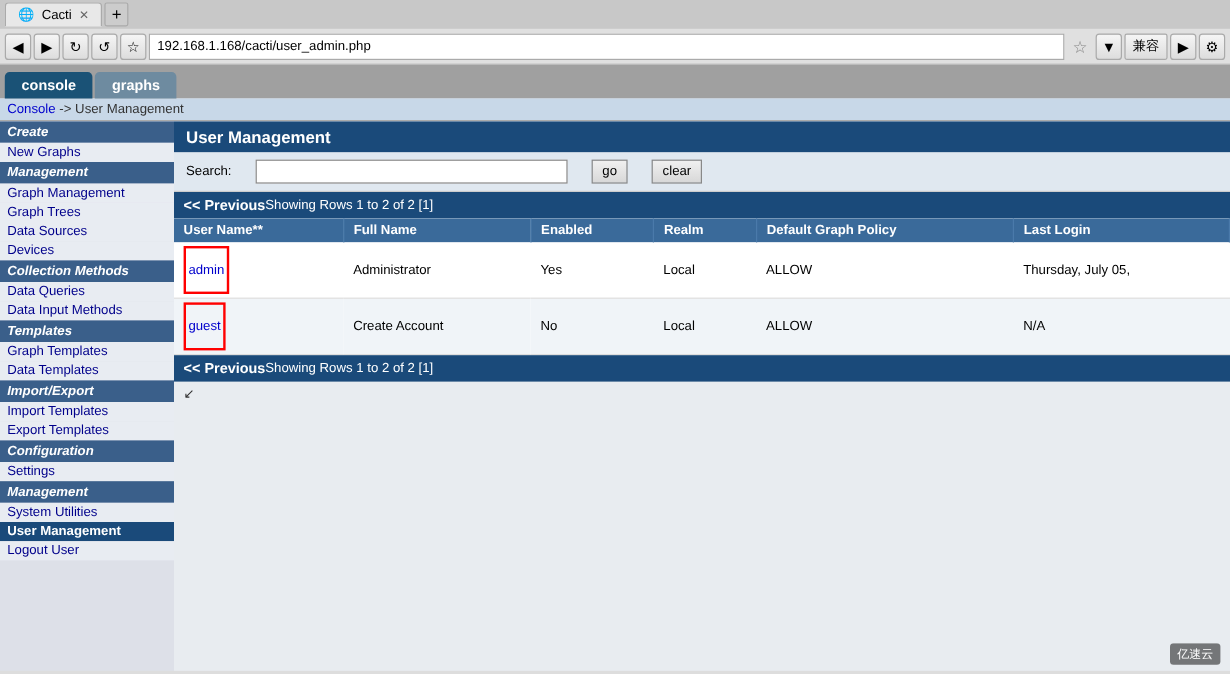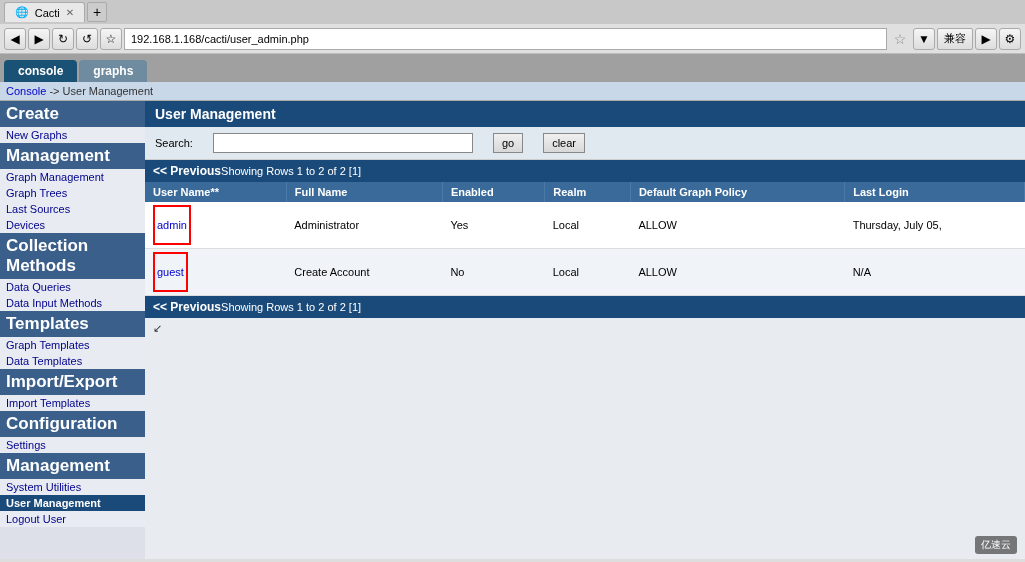--- a/index.html
+++ b/index.html
@@ -26,21 +26,21 @@
 
     
     .breadcrumb { background: #c8d8e8; padding: 3px 6px; font-size: 11px; color: #333; border-bottom: 1px solid #aaa; }
     .breadcrumb a { color: #0000cc; text-decoration: none; }
 
     
     .main-layout { display: flex; height: calc(562px - 24px - 30px - 28px - 22px); background: #ddd; }
 
     
     .sidebar { width: 145px; background: #dde0e8; overflow-y: auto; flex-shrink: 0; }
-    .sidebar-section { background: #3a5f8a; color: white; padding: 3px 6px; font-size: 17px; font-weight: bold; }
+    .sidebar-section { background: #3a5f8a; color: white; padding: 3px 6px; font-size: 11px; font-weight: bold; font-style: italic; }
     .sidebar-item { padding: 2px 6px; font-size: 11px; color: #00008b; cursor: pointer; background: #e8ecf2; }
     .sidebar-item.active { background: #1a4a7a; color: white; font-weight: bold; }
 
     
     .content { flex: 1; background: #e8ecf0; overflow: auto; }
     .content-header { background: #1a4a7a; color: white; padding: 5px 10px; font-size: 14px; font-weight: bold; }
 
     
     .search-bar { padding: 6px 10px; background: #e0e8f0; display: flex; align-items: center; gap: 20px; border-bottom: 1px solid #ccc; }
     .search-input { height: 20px; width: 260px; border: 1px solid #888; padding: 0 4px; font-size: 11px; }
@@ -106,33 +106,34 @@
 <div class="main-layout">
 
   <div class="sidebar">
 
     <div class="sidebar-section">Create</div>
     <div class="sidebar-item">New Graphs</div>
 
     <div class="sidebar-section">Management</div>
     <div class="sidebar-item">Graph Management</div>
     <div class="sidebar-item">Graph Trees</div>
-    <div class="sidebar-item">Last Sources</div>
+    <div class="sidebar-item">Data Sources</div>
     <div class="sidebar-item">Devices</div>
 
     <div class="sidebar-section">Collection Methods</div>
     <div class="sidebar-item">Data Queries</div>
     <div class="sidebar-item">Data Input Methods</div>
 
     <div class="sidebar-section">Templates</div>
     <div class="sidebar-item">Graph Templates</div>
     <div class="sidebar-item">Data Templates</div>
 
     <div class="sidebar-section">Import/Export</div>
     <div class="sidebar-item">Import Templates</div>
+    <div class="sidebar-item">Export Templates</div>
 
     <div class="sidebar-section">Configuration</div>
     <div class="sidebar-item">Settings</div>
 
     <div class="sidebar-section">Management</div>
     <div class="sidebar-item">System Utilities</div>
     <div class="sidebar-item active">User Management</div>
     <div class="sidebar-item">Logout User</div>
   </div>
 

